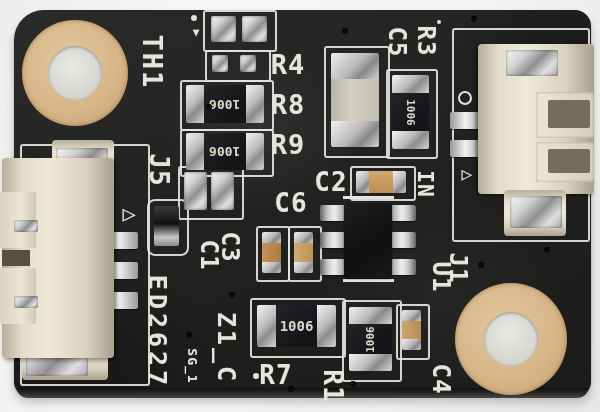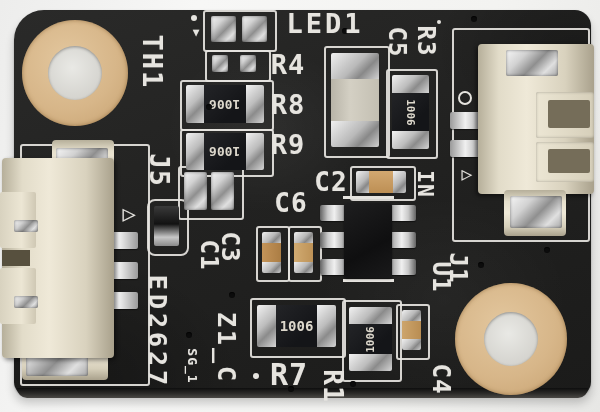--- a/index.html
+++ b/index.html
@@ -194,39 +194,38 @@
   <div class="abs beige" style="left:478px;top:44px;width:116px;height:150px;box-shadow:-2px 2px 4px rgba(0,0,0,.45);"></div>
   <div class="abs silver" style="left:506px;top:50px;width:52px;height:26px;"></div>
   <div class="abs" style="left:536px;top:92px;width:58px;height:46px;border-radius:2px;background:linear-gradient(90deg,#ece6d4,#d6cfba);box-shadow:inset 0 0 3px rgba(0,0,0,.3);"></div>
   <div class="abs" style="left:548px;top:100px;width:42px;height:28px;background:#756d59;border-radius:2px;"></div>
   <div class="abs" style="left:536px;top:142px;width:58px;height:40px;border-radius:2px;background:linear-gradient(90deg,#ece6d4,#d6cfba);box-shadow:inset 0 0 3px rgba(0,0,0,.3);"></div>
   <div class="abs" style="left:548px;top:149px;width:42px;height:24px;background:#756d59;border-radius:2px;"></div>
   <div class="abs beigeH" style="left:504px;top:190px;width:62px;height:46px;"></div>
   <div class="abs silver" style="left:510px;top:196px;width:52px;height:32px;"></div>
 
   <div class="abs" id="silk-layer" style="left:0;top:0;width:600px;height:412px;">
-      <div class="silk" style="left: 325px; top: 23px; font-size: 27px; letter-spacing: 3px; transform: translate(-50%, -50%) rotate(0deg);">LED1</div>
       <div class="silk" style="left: 288px; top: 64px; font-size: 27px; letter-spacing: 1px; transform: translate(-50%, -50%) rotate(0deg);">R4</div>
       <div class="silk" style="left: 288px; top: 104px; font-size: 27px; letter-spacing: 1px; transform: translate(-50%, -50%) rotate(0deg);">R8</div>
       <div class="silk" style="left: 288px; top: 144px; font-size: 27px; letter-spacing: 1px; transform: translate(-50%, -50%) rotate(0deg);">R9</div>
       <div class="silk" style="left: 397px; top: 42px; font-size: 24px; letter-spacing: 1px; transform: translate(-50%, -50%) rotate(90deg);">C5</div>
       <div class="silk" style="left: 426px; top: 41px; font-size: 24px; letter-spacing: 1px; transform: translate(-50%, -50%) rotate(90deg);">R3</div>
       <div class="silk" style="left: 152px; top: 62px; font-size: 27px; letter-spacing: 2px; transform: translate(-50%, -50%) rotate(90deg);">TH1</div>
       <div class="silk" style="left: 159px; top: 170px; font-size: 26px; letter-spacing: 1px; transform: translate(-50%, -50%) rotate(90deg);">J5</div>
       <div class="silk" style="left: 331px; top: 182px; font-size: 26px; letter-spacing: 1px; transform: translate(-50%, -50%) rotate(0deg);">C2</div>
       <div class="silk" style="left: 291px; top: 203px; font-size: 26px; letter-spacing: 1px; transform: translate(-50%, -50%) rotate(0deg);">C6</div>
       <div class="silk" style="left: 424px; top: 184px; font-size: 21px; letter-spacing: 1px; transform: translate(-50%, -50%) rotate(90deg);">IN</div>
       <div class="silk" style="left: 230px; top: 247px; font-size: 24px; letter-spacing: 1px; transform: translate(-50%, -50%) rotate(90deg);">C3</div>
       <div class="silk" style="left: 209px; top: 255px; font-size: 24px; letter-spacing: 1px; transform: translate(-50%, -50%) rotate(90deg);">C1</div>
       <div class="silk" style="left: 441px; top: 277px; font-size: 24px; letter-spacing: 1px; transform: translate(-50%, -50%) rotate(90deg);">U1</div>
       <div class="silk" style="left: 458px; top: 268px; font-size: 24px; letter-spacing: 1px; transform: translate(-50%, -50%) rotate(90deg);">J1</div>
       <div class="silk" style="left: 157px; top: 332px; font-size: 25px; letter-spacing: 4px; transform: translate(-50%, -50%) rotate(90deg);">ED2627</div>
       <div class="silk" style="left: 226px; top: 348px; font-size: 25px; letter-spacing: 3px; transform: translate(-50%, -50%) rotate(90deg);">Z1_C</div>
       <div class="silk" style="left: 192px; top: 366px; font-size: 13px; letter-spacing: 1px; transform: translate(-50%, -50%) rotate(90deg);">SG_1</div>
-      <div class="silk" style="left: 289px; top: 375px; font-size: 30px; letter-spacing: 1px; transform: translate(-50%, -50%) rotate(0deg);">R7</div>
+      <div class="silk" style="left: 276px; top: 375px; font-size: 26px; letter-spacing: 1px; transform: translate(-50%, -50%) rotate(0deg);">R7</div>
       <div class="silk" style="left: 333px; top: 386px; font-size: 26px; letter-spacing: 1px; transform: translate(-50%, -50%) rotate(90deg);">R1</div>
       <div class="silk" style="left: 441px; top: 379px; font-size: 24px; letter-spacing: 1px; transform: translate(-50%, -50%) rotate(90deg);">C4</div>
       <div class="silk" style="left: 129px; top: 214px; font-size: 22px; letter-spacing: 0px; transform: translate(-50%, -50%) rotate(0deg);">▷</div>
       <div class="silk" style="left: 467px; top: 174px; font-size: 18px; letter-spacing: 0px; transform: translate(-50%, -50%) rotate(0deg);">▷</div>
       <div class="silk" style="left: 196px; top: 32px; font-size: 11px; letter-spacing: 0px; transform: translate(-50%, -50%) rotate(0deg);">▼</div>
     </div>
 
 </div>
 
 </body></html>

